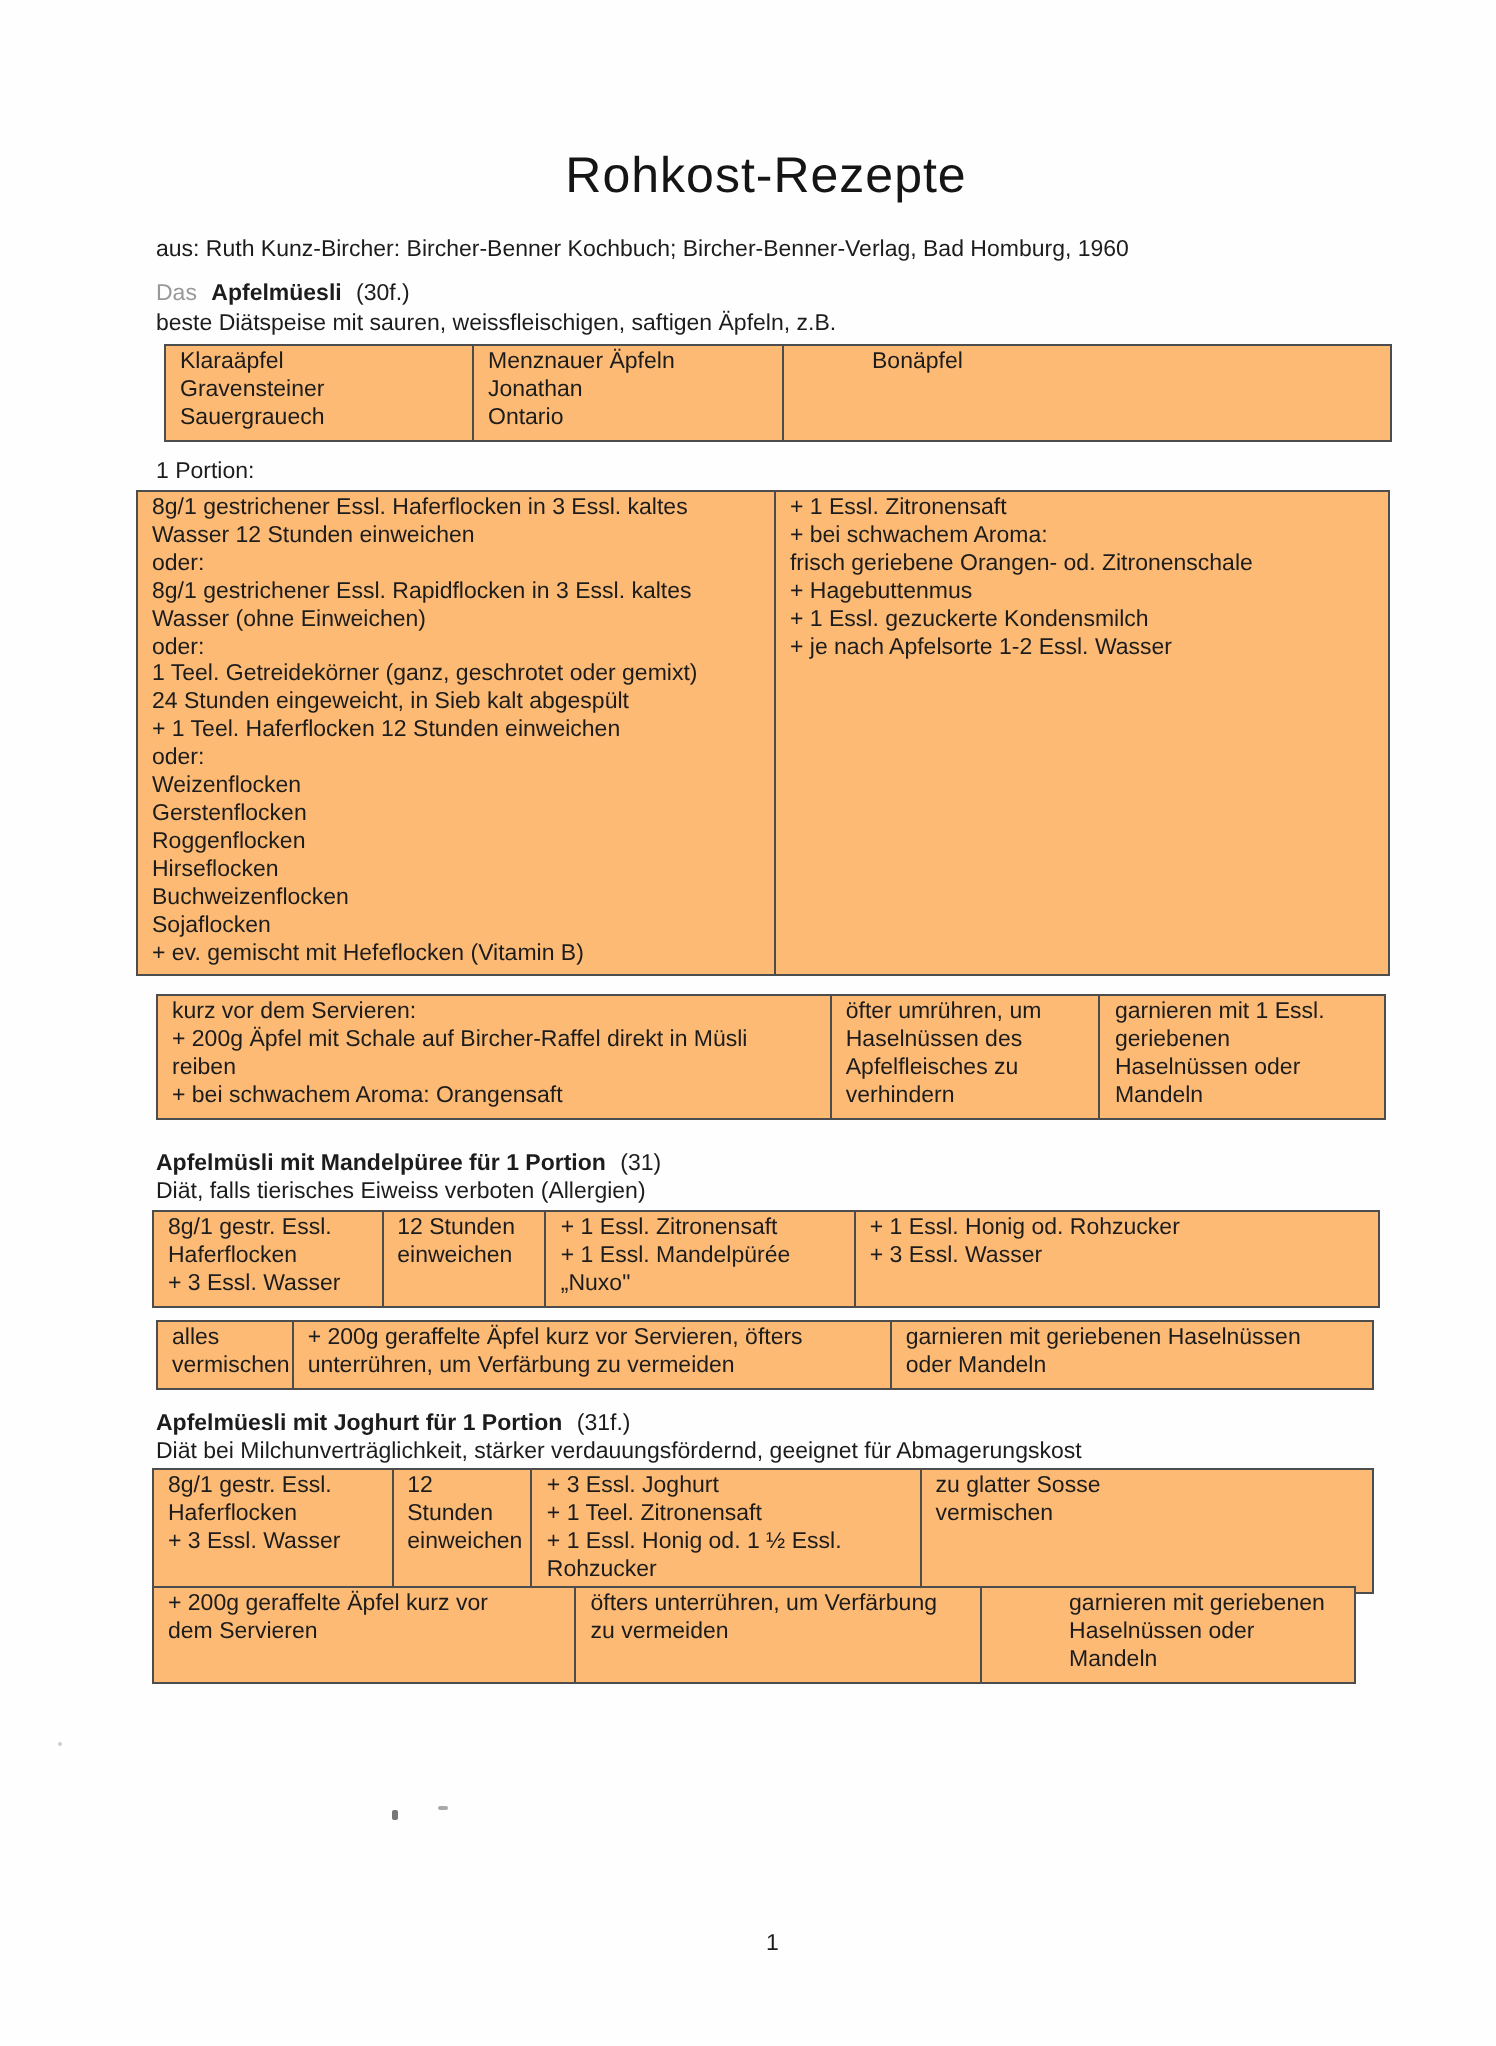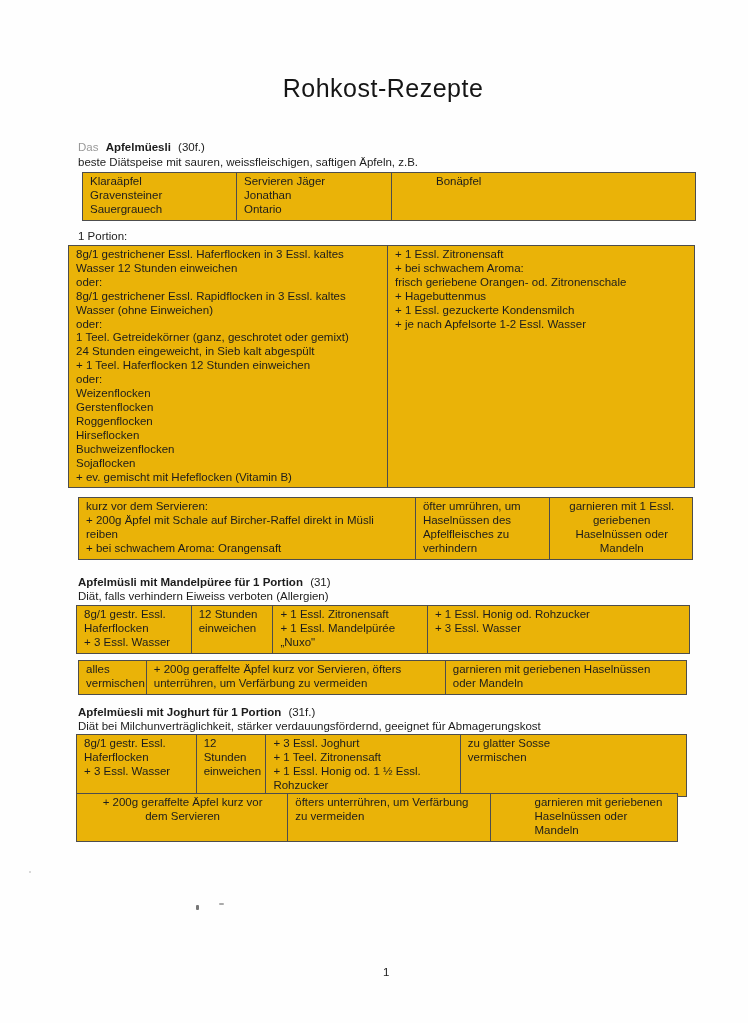--- a/index.html
+++ b/index.html
@@ -22,21 +22,21 @@
     color: #151515;
   }
   .body-text { font-size: 11.5px; line-height: 13.9px; }
   .heading { font-size: 11.5px; line-height: 13.9px; }
   .heading .bold { font-weight: bold; }
   .heading span + span { margin-left: 4px; }
   .faded { color: #999; }
   .tbl {
     display: flex;
     border: 1px solid #4d4d4d;
-    background: #eab308;
+    background: #fdba74;
     font-size: 11.5px; line-height: 13.9px;
     box-sizing: border-box;
   }
   .tbl .cell {
     border-left: 1px solid #4d4d4d;
     padding: 2px 6px 3px 7px;
     white-space: pre-line;
     box-sizing: border-box;
     overflow: hidden;
   }
@@ -44,34 +44,35 @@
   .pagenum { font-size: 11.5px; }
   .speck { position:absolute; border-radius:1px; }
 </style>
 </head>
 <body>
 
 <div class="page">
 
   <div class="abs title">Rohkost-Rezepte</div>
 
+  <div class="abs body-text" style="top:119px; left:78px;">aus: Ruth Kunz-Bircher: Bircher-Benner Kochbuch; Bircher-Benner-Verlag, Bad Homburg, 1960</div>
 
   <div class="abs heading" style="top:141px; left:78px;">
     <span class="faded">Das</span>
     <span class="bold">Apfelmüesli</span>
     <span>(30f.)</span>
   </div>
 
   <div class="abs body-text" style="top:156px; left:78px;">beste Diätspeise mit sauren, weissfleischigen, saftigen Äpfeln, z.B.</div>
 
   <div class="abs tbl" style="top:172px; left:82px; width:614px;">
     <div class="cell" style="width:153px;">Klaraäpfel
 Gravensteiner
 Sauergrauech</div>
-    <div class="cell" style="width:155px;">Servieren Jäger
+    <div class="cell" style="width:155px;">Menznauer Äpfeln
 Jonathan
 Ontario</div>
     <div class="cell" style="width:158px;padding-left:44px;">Bonäpfel</div>
   </div>
 
   <div class="abs body-text" style="top:230px; left:78px;">1 Portion:</div>
 
   <div class="abs tbl" style="top:245px; left:68px; width:627px;">
     <div class="cell" style="width:319px;">8g/1 gestrichener Essl. Haferflocken in 3 Essl. kaltes
 Wasser 12 Stunden einweichen
@@ -100,32 +101,32 @@
 
   <div class="abs tbl" style="top:497px; left:78px; width:615px;">
     <div class="cell" style="width:337px;">kurz vor dem Servieren:
 + 200g Äpfel mit Schale auf Bircher-Raffel direkt in Müsli
 reiben
 + bei schwachem Aroma: Orangensaft</div>
     <div class="cell" style="width:135px;">öfter umrühren, um
 Haselnüssen des
 Apfelfleisches zu
 verhindern</div>
-    <div class="cell" style="width:143px;text-align:center;">garnieren mit 1 Essl.
+    <div class="cell" style="width:143px;">garnieren mit 1 Essl.
 geriebenen
 Haselnüssen oder
 Mandeln</div>
   </div>
 
   <div class="abs heading" style="top:576px; left:78px;">
     <span class="bold">Apfelmüsli mit Mandelpüree für 1 Portion</span>
     <span>(31)</span>
   </div>
 
-  <div class="abs body-text" style="top:590px; left:78px;">Diät, falls verhindern Eiweiss verboten (Allergien)</div>
+  <div class="abs body-text" style="top:590px; left:78px;">Diät, falls tierisches Eiweiss verboten (Allergien)</div>
 
   <div class="abs tbl" style="top:605px; left:76px; width:614px;">
     <div class="cell" style="width:114px;">8g/1 gestr. Essl.
 Haferflocken
 + 3 Essl. Wasser</div>
     <div class="cell" style="width:82px;">12 Stunden
 einweichen</div>
     <div class="cell" style="width:155px;">+ 1 Essl. Zitronensaft
 + 1 Essl. Mandelpürée „Nuxo"</div>
     <div class="cell" style="width:263px;">+ 1 Essl. Honig od. Rohzucker
@@ -155,21 +156,21 @@
     <div class="cell" style="width:70px;">12 Stunden
 einweichen</div>
     <div class="cell" style="width:195px;">+ 3 Essl. Joghurt
 + 1 Teel. Zitronensaft
 + 1 Essl. Honig od. 1 ½ Essl. Rohzucker</div>
     <div class="cell" style="width:227px;">zu glatter Sosse
 vermischen</div>
   </div>
 
   <div class="abs tbl" style="top:793px; left:76px; width:602px;">
-    <div class="cell" style="width:211px;text-align:center;">+ 200g geraffelte Äpfel kurz vor
+    <div class="cell" style="width:211px;">+ 200g geraffelte Äpfel kurz vor
 dem Servieren</div>
     <div class="cell" style="width:203px;">öfters unterrühren, um Verfärbung
 zu vermeiden</div>
     <div class="cell" style="width:188px;padding-left:44px;">garnieren mit geriebenen
 Haselnüssen oder Mandeln</div>
   </div>
 
   <div class="speck" style="top:905px; left:196px; width:3px; height:5px; background:#777;"></div>
   <div class="speck" style="top:903px; left:219px; width:5px; height:2px; background:#aaa;"></div>
   <div class="speck" style="top:871px; left:29px; width:2px; height:2px; background:#ccc;"></div>

